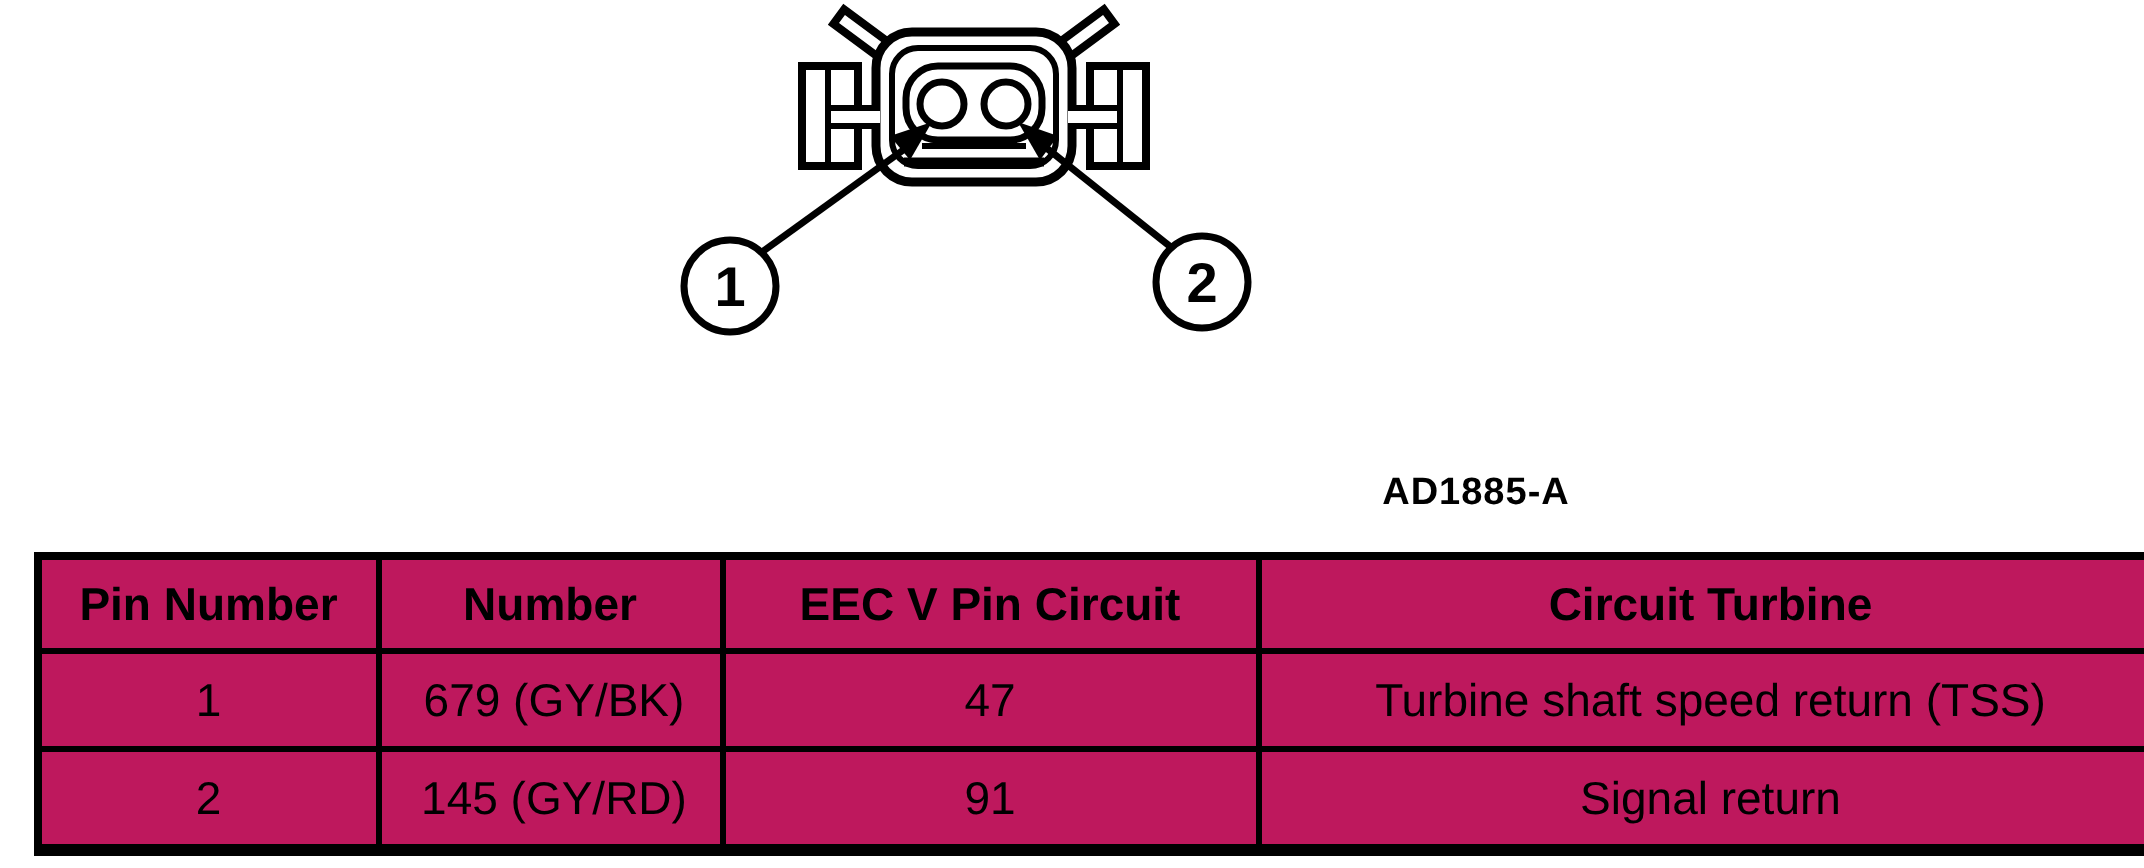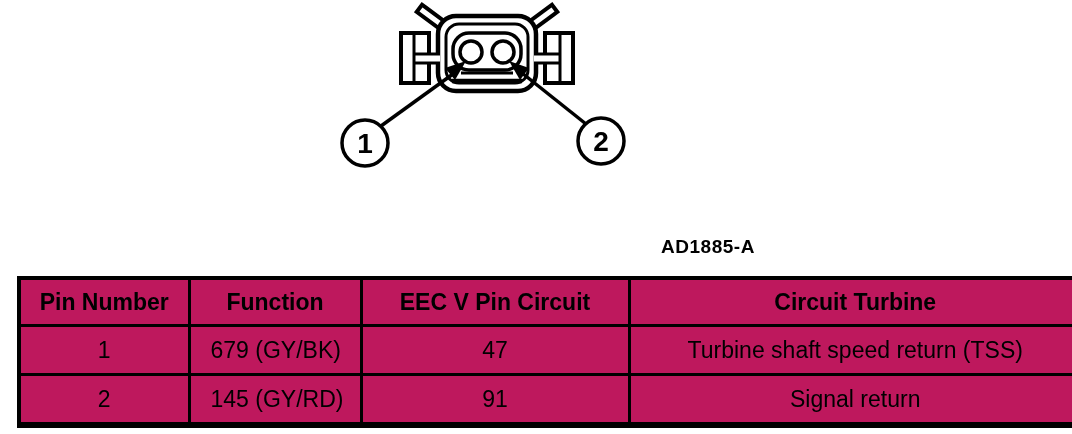--- a/index.html
+++ b/index.html
@@ -16,21 +16,21 @@
     color: #000000;
     overflow: hidden;
   }
   .figure-svg {
     position: absolute;
     left: 0;
     top: 0;
   }
   .figure-id {
     position: absolute;
-    left: 608px;
+    left: 638px;
     top: 236px;
     width: 200px;
     text-align: center;
     font-size: 19px;
     font-weight: bold;
     letter-spacing: 0.5px;
   }
   table.pinout {
     position: absolute;
     left: 17px;
@@ -54,22 +54,22 @@
     height: 44px;
     font-size: 23px;
     font-weight: bold;
   }
   table.pinout td {
     height: 46px;
     font-size: 23px;
     font-weight: normal;
   }
   table.pinout tbody td.circuit-cell {
-    text-align: left;
-    padding-left: 20px;
+    text-align: center;
+    padding-left: 4px;
   }
   .ink { stroke: #000000; fill: none; }
   .ink-fill { stroke: #000000; fill: #ffffff; }
   .solid { fill: #000000; stroke: none; }
   .callout-num {
     font-family: "Liberation Sans", sans-serif;
     font-size: 28px;
     font-weight: bold;
     fill: #000000;
   }
@@ -138,21 +138,21 @@
   <table class="pinout">
     <colgroup>
       <col style="width:170px">
       <col style="width:172px">
       <col style="width:268px">
       <col style="width:453px">
     </colgroup>
     <thead>
       <tr>
         <th>Pin Number</th>
-        <th>Function</th>
+        <th>Number</th>
         <th>EEC V Pin Circuit</th>
         <th>Circuit Turbine</th>
       </tr>
     </thead>
     <tbody>
       <tr>
         <td>1</td>
         <td class="circuit-cell">679 (GY/BK)</td>
         <td>47</td>
         <td>Turbine shaft speed return (TSS)</td>

